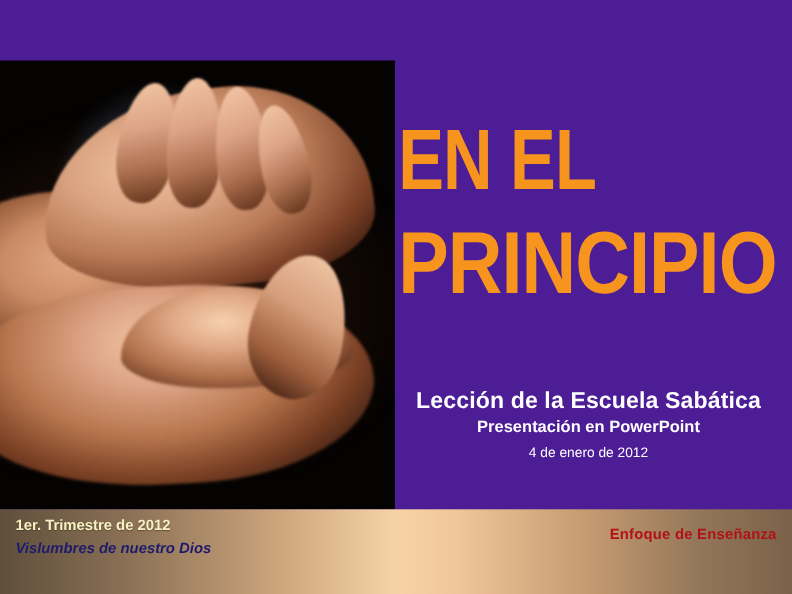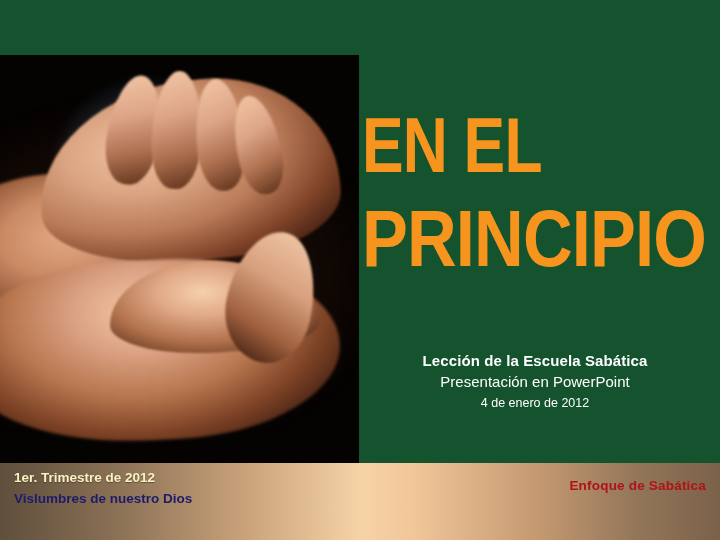--- a/index.html
+++ b/index.html
@@ -4,21 +4,21 @@
 <style>
   html, body {
     margin: 0;
     padding: 0;
     background: #000;
   }
   #slide {
     position: relative;
     width: 720px;
     height: 540px;
-    background: #14532d;
+    background: #4c1d95;
     overflow: hidden;
     font-family: "Liberation Sans", sans-serif;
   }
 
   
   #photo {
     position: absolute;
     left: 0;
     top: 55px;
     width: 359px;
@@ -211,28 +211,28 @@
   
   #subtitle {
     position: absolute;
     left: 360px;
     top: 352px;
     width: 350px;
     text-align: center;
     color: #ffffff;
   }
   #sub-1 {
-    font-size: 15px;
+    font-size: 21px;
     font-weight: bold;
     letter-spacing: 0.1px;
     line-height: 1.25;
   }
   #sub-2 {
     font-size: 15px;
-    font-weight: normal;
+    font-weight: bold;
     line-height: 1.35;
     margin-top: 1px;
   }
   #sub-3 {
     font-size: 12.5px;
     font-weight: normal;
     line-height: 1.3;
     margin-top: 3px;
   }
 
@@ -262,20 +262,21 @@
   #foot-quarter {
     color: #F7F2C4;
     font-size: 13.5px;
     font-weight: bold;
     text-shadow: 0 1px 1px rgba(60,40,20,0.55);
   }
   #foot-theme {
     color: #1D1B6B;
     font-size: 13.5px;
     font-weight: bold;
+    font-style: italic;
     margin-top: 3px;
   }
   #footer-right {
     position: absolute;
     right: 14px;
     top: 14px;
     text-align: center;
   }
   #logo-main {
     font-size: 25px;
@@ -345,18 +346,18 @@
   </div>
 
   <div id="footer">
 
     <div id="footer-left">
       <div id="foot-quarter">1er. Trimestre de 2012</div>
       <div id="foot-theme">Vislumbres de nuestro Dios</div>
     </div>
 
     <div id="footer-right">
-      <div id="logo-sub">Enfoque de Sabática</div>
+      <div id="logo-sub">Enfoque de Enseñanza</div>
     </div>
 
   </div>
 
 </div>
 
 </body></html>

